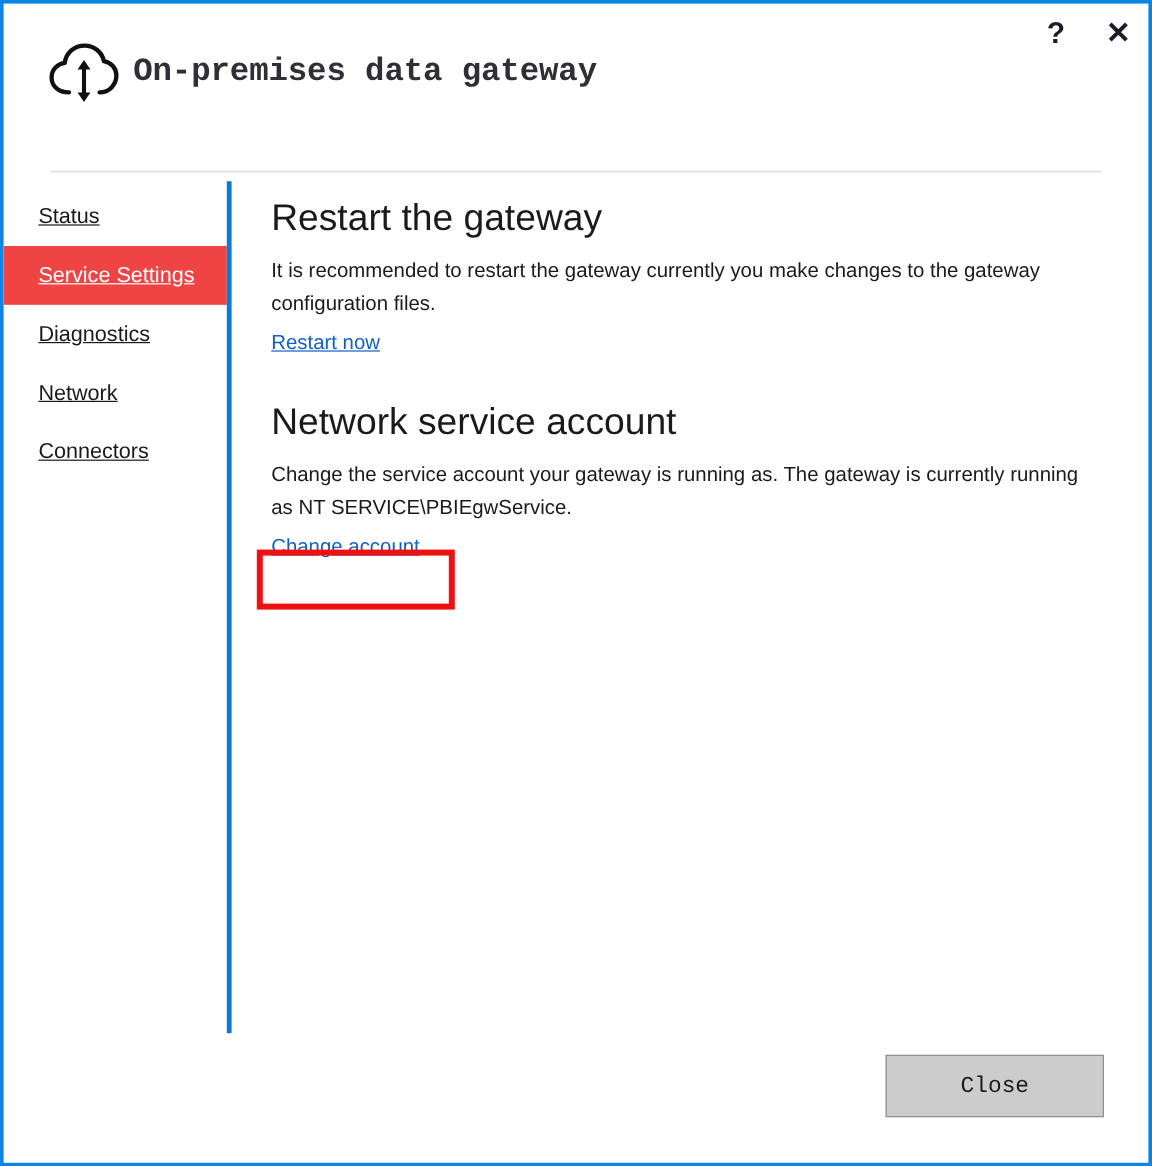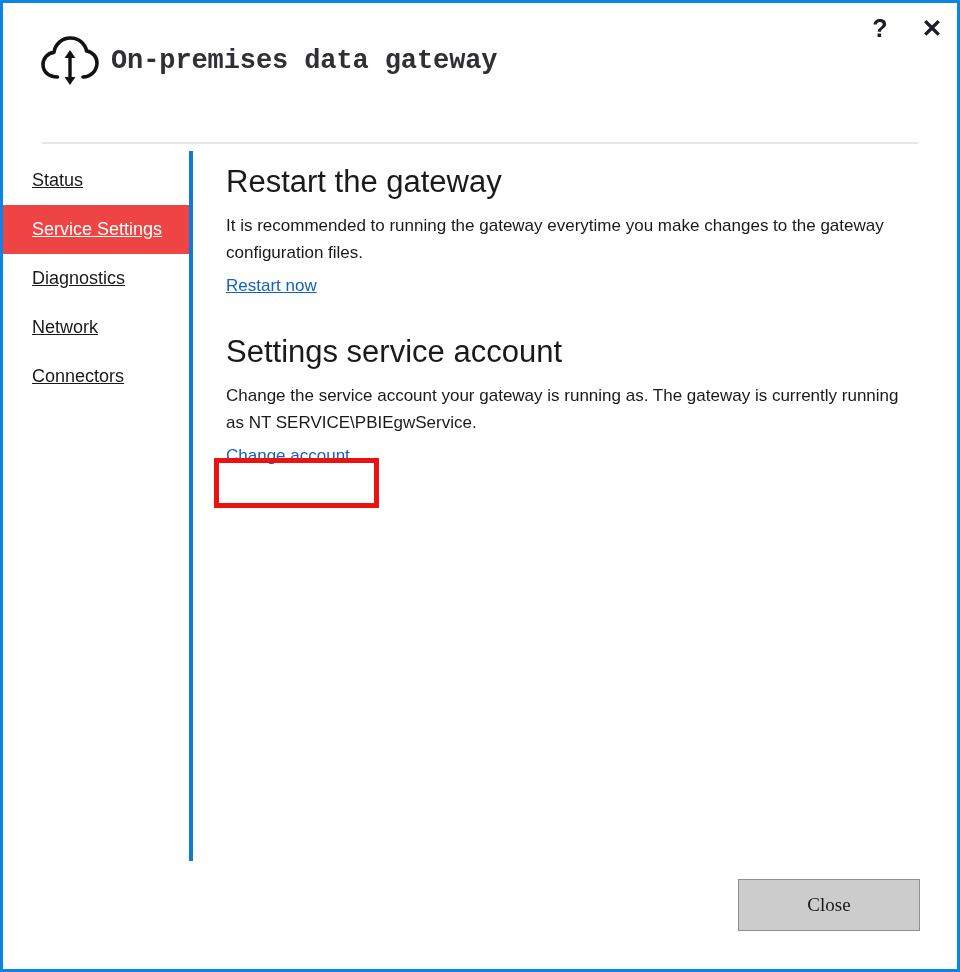--- a/index.html
+++ b/index.html
@@ -168,21 +168,21 @@
   .close-button {
     position: absolute;
     left: 735px;
     top: 876px;
     width: 182px;
     height: 52px;
     background: #cccccc;
     border: 1px solid #8e8e8e;
     font-size: 19px;
     color: #1a1a1a;
-    font-family: Liberation Serif, serif;
+    font-family: Liberation Mono, monospace;
     cursor: pointer;
   }
 </style>
 </head>
 <body>
 
 <div class="window">
 
   <div class="titlebar">
 
@@ -222,26 +222,26 @@
       <span>Connectors</span>
     </div>
   </div>
 
   <div class="vline"></div>
 
   <div class="content">
 
     <div class="section">
       <h2 class="section-title">Restart the gateway</h2>
-      <p class="section-body">It is recommended to running the gateway everytime you make changes to the gateway configuration files.</p>
+      <p class="section-body">It is recommended to restart the gateway currently you make changes to the gateway configuration files.</p>
       <a class="link">Restart now</a>
     </div>
 
     <div class="section">
-      <h2 class="section-title">Settings service account</h2>
+      <h2 class="section-title">Network service account</h2>
       <p class="section-body">Change the service account your gateway is running as. The gateway is currently running as NT SERVICE\PBIEgwService.</p>
       <a class="link">Change account</a>
     </div>
 
   </div>
 
   <div class="highlight-box"></div>
 
   <button class="close-button">Close</button>
 

